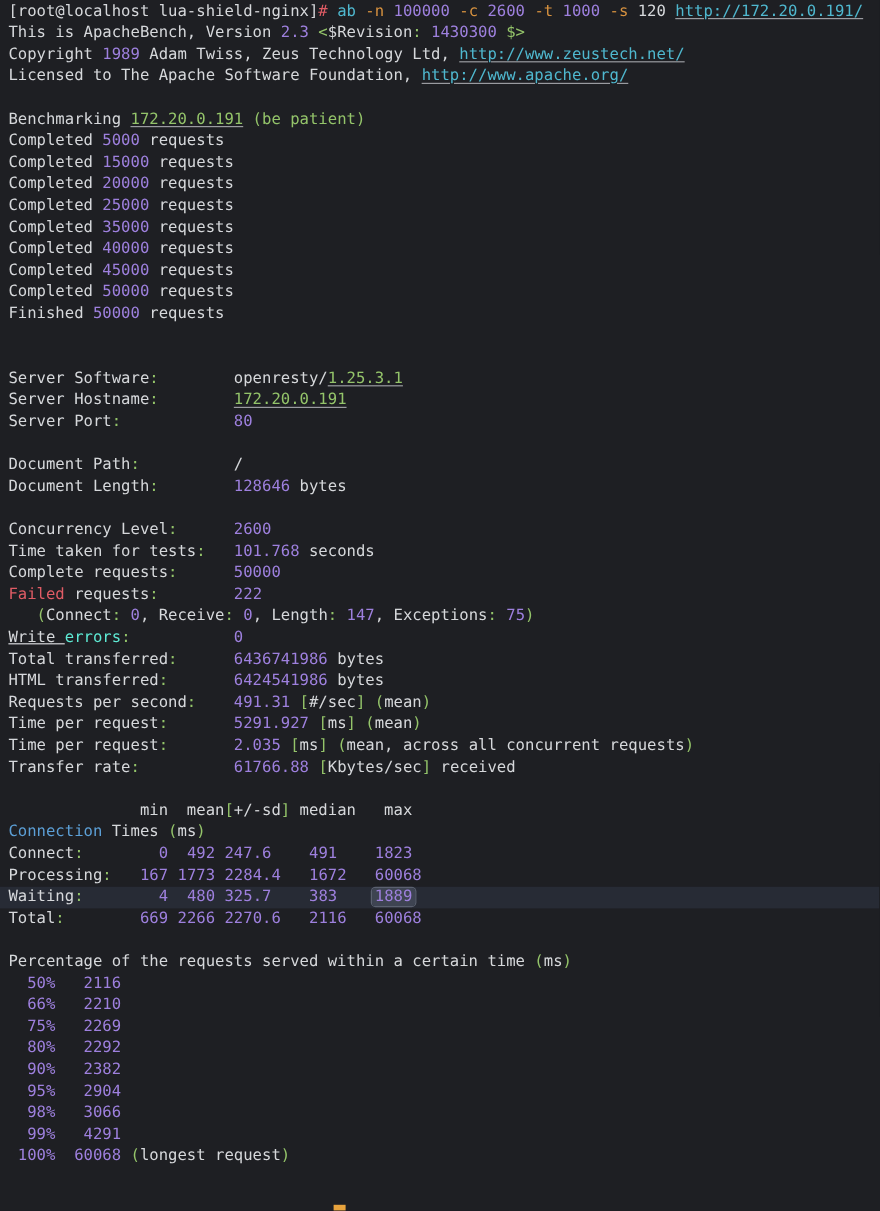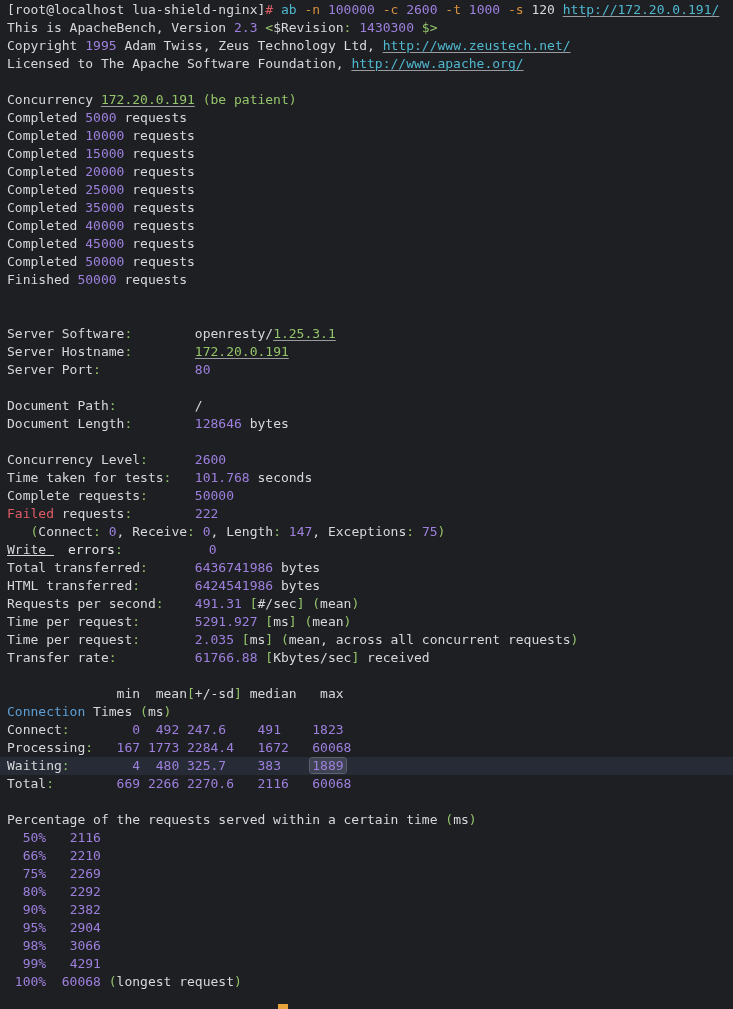--- a/index.html
+++ b/index.html
@@ -25,26 +25,25 @@
   }
   .cursor { position:absolute; }
 </style>
 </head>
 <body>
 
 <div class="terminal">
   <div>
       <div class="line"><span style="color: rgb(214, 216, 219);">[root@localhost lua-shield-nginx]</span><span style="color: rgb(224, 92, 101);">#</span><span style="color: rgb(214, 216, 219);"> </span><span style="color: rgb(79, 184, 207);">ab</span><span style="color: rgb(214, 216, 219);"> </span><span style="color: rgb(214, 145, 63);">-n</span><span style="color: rgb(214, 216, 219);"> </span><span style="color: rgb(158, 128, 222);">100000</span><span style="color: rgb(214, 216, 219);"> </span><span style="color: rgb(214, 145, 63);">-c</span><span style="color: rgb(214, 216, 219);"> </span><span style="color: rgb(158, 128, 222);">2600</span><span style="color: rgb(214, 216, 219);"> </span><span style="color: rgb(214, 145, 63);">-t</span><span style="color: rgb(214, 216, 219);"> </span><span style="color: rgb(158, 128, 222);">1000</span><span style="color: rgb(214, 216, 219);"> </span><span style="color: rgb(214, 145, 63);">-s</span><span style="color: rgb(214, 216, 219);"> </span><span style="color: rgb(214, 216, 219);">120</span><span style="color: rgb(214, 216, 219);"> </span><span class="u" style="color: rgb(79, 184, 207);">http://172.20.0.191/</span></div>
       <div class="line"><span style="color: rgb(214, 216, 219);">This is ApacheBench, Version </span><span style="color: rgb(158, 128, 222);">2.3</span><span style="color: rgb(214, 216, 219);"> </span><span style="color: rgb(148, 196, 106);">&lt;</span><span style="color: rgb(214, 216, 219);">$Revision</span><span style="color: rgb(148, 196, 106);">:</span><span style="color: rgb(214, 216, 219);"> </span><span style="color: rgb(158, 128, 222);">1430300</span><span style="color: rgb(214, 216, 219);"> </span><span style="color: rgb(148, 196, 106);">$&gt;</span></div>
-      <div class="line"><span style="color: rgb(214, 216, 219);">Copyright </span><span style="color: rgb(158, 128, 222);">1995</span><span style="color: rgb(214, 216, 219);"> Adam Twiss, Zeus Technology Ltd, </span><span class="u" style="color: rgb(79, 184, 207);">http://www.zeustech.net/</span></div>
+      <div class="line"><span style="color: rgb(214, 216, 219);">Copyright </span><span style="color: rgb(158, 128, 222);">1989</span><span style="color: rgb(214, 216, 219);"> Adam Twiss, Zeus Technology Ltd, </span><span class="u" style="color: rgb(79, 184, 207);">http://www.zeustech.net/</span></div>
       <div class="line"><span style="color: rgb(214, 216, 219);">Licensed to The Apache Software Foundation, </span><span class="u" style="color: rgb(79, 184, 207);">http://www.apache.org/</span></div>
       <div class="line"></div>
-      <div class="line"><span style="color: rgb(214, 216, 219);">Concurrency </span><span class="u" style="color: rgb(148, 196, 106);">172.20.0.191</span><span style="color: rgb(214, 216, 219);"> </span><span style="color: rgb(148, 196, 106);">(be patient)</span></div>
+      <div class="line"><span style="color: rgb(214, 216, 219);">Benchmarking </span><span class="u" style="color: rgb(148, 196, 106);">172.20.0.191</span><span style="color: rgb(214, 216, 219);"> </span><span style="color: rgb(148, 196, 106);">(be patient)</span></div>
       <div class="line"><span style="color: rgb(214, 216, 219);">Completed </span><span style="color: rgb(158, 128, 222);">5000</span><span style="color: rgb(214, 216, 219);"> requests</span></div>
-      <div class="line"><span style="color: rgb(214, 216, 219);">Completed </span><span style="color: rgb(158, 128, 222);">10000</span><span style="color: rgb(214, 216, 219);"> requests</span></div>
       <div class="line"><span style="color: rgb(214, 216, 219);">Completed </span><span style="color: rgb(158, 128, 222);">15000</span><span style="color: rgb(214, 216, 219);"> requests</span></div>
       <div class="line"><span style="color: rgb(214, 216, 219);">Completed </span><span style="color: rgb(158, 128, 222);">20000</span><span style="color: rgb(214, 216, 219);"> requests</span></div>
       <div class="line"><span style="color: rgb(214, 216, 219);">Completed </span><span style="color: rgb(158, 128, 222);">25000</span><span style="color: rgb(214, 216, 219);"> requests</span></div>
       <div class="line"><span style="color: rgb(214, 216, 219);">Completed </span><span style="color: rgb(158, 128, 222);">35000</span><span style="color: rgb(214, 216, 219);"> requests</span></div>
       <div class="line"><span style="color: rgb(214, 216, 219);">Completed </span><span style="color: rgb(158, 128, 222);">40000</span><span style="color: rgb(214, 216, 219);"> requests</span></div>
       <div class="line"><span style="color: rgb(214, 216, 219);">Completed </span><span style="color: rgb(158, 128, 222);">45000</span><span style="color: rgb(214, 216, 219);"> requests</span></div>
       <div class="line"><span style="color: rgb(214, 216, 219);">Completed </span><span style="color: rgb(158, 128, 222);">50000</span><span style="color: rgb(214, 216, 219);"> requests</span></div>
       <div class="line"><span style="color: rgb(214, 216, 219);">Finished </span><span style="color: rgb(158, 128, 222);">50000</span><span style="color: rgb(214, 216, 219);"> requests</span></div>
       <div class="line"></div>
       <div class="line"></div>
@@ -53,21 +52,21 @@
       <div class="line"><span style="color: rgb(214, 216, 219);">Server Port</span><span style="color: rgb(148, 196, 106);">:</span><span style="color: rgb(214, 216, 219);">            </span><span style="color: rgb(158, 128, 222);">80</span></div>
       <div class="line"></div>
       <div class="line"><span style="color: rgb(214, 216, 219);">Document Path</span><span style="color: rgb(148, 196, 106);">:</span><span style="color: rgb(214, 216, 219);">          /</span></div>
       <div class="line"><span style="color: rgb(214, 216, 219);">Document Length</span><span style="color: rgb(148, 196, 106);">:</span><span style="color: rgb(214, 216, 219);">        </span><span style="color: rgb(158, 128, 222);">128646</span><span style="color: rgb(214, 216, 219);"> bytes</span></div>
       <div class="line"></div>
       <div class="line"><span style="color: rgb(214, 216, 219);">Concurrency Level</span><span style="color: rgb(148, 196, 106);">:</span><span style="color: rgb(214, 216, 219);">      </span><span style="color: rgb(158, 128, 222);">2600</span></div>
       <div class="line"><span style="color: rgb(214, 216, 219);">Time taken for tests</span><span style="color: rgb(148, 196, 106);">:</span><span style="color: rgb(214, 216, 219);">   </span><span style="color: rgb(158, 128, 222);">101.768</span><span style="color: rgb(214, 216, 219);"> seconds</span></div>
       <div class="line"><span style="color: rgb(214, 216, 219);">Complete requests</span><span style="color: rgb(148, 196, 106);">:</span><span style="color: rgb(214, 216, 219);">      </span><span style="color: rgb(158, 128, 222);">50000</span></div>
       <div class="line"><span style="color: rgb(224, 92, 101);">Failed</span><span style="color: rgb(214, 216, 219);"> requests</span><span style="color: rgb(148, 196, 106);">:</span><span style="color: rgb(214, 216, 219);">        </span><span style="color: rgb(158, 128, 222);">222</span></div>
       <div class="line"><span style="color: rgb(214, 216, 219);">   </span><span style="color: rgb(148, 196, 106);">(</span><span style="color: rgb(214, 216, 219);">Connect</span><span style="color: rgb(148, 196, 106);">:</span><span style="color: rgb(214, 216, 219);"> </span><span style="color: rgb(158, 128, 222);">0</span><span style="color: rgb(214, 216, 219);">, Receive</span><span style="color: rgb(148, 196, 106);">:</span><span style="color: rgb(214, 216, 219);"> </span><span style="color: rgb(158, 128, 222);">0</span><span style="color: rgb(214, 216, 219);">, Length</span><span style="color: rgb(148, 196, 106);">:</span><span style="color: rgb(214, 216, 219);"> </span><span style="color: rgb(158, 128, 222);">147</span><span style="color: rgb(214, 216, 219);">, Exceptions</span><span style="color: rgb(148, 196, 106);">:</span><span style="color: rgb(214, 216, 219);"> </span><span style="color: rgb(158, 128, 222);">75</span><span style="color: rgb(148, 196, 106);">)</span></div>
-      <div class="line"><span style="color: rgb(214, 216, 219); text-decoration: underline;">Write </span><span style="color: #e5e5e5; margin-left: 14px;">errors</span><span style="color: rgb(148, 196, 106);">:</span><span style="color: rgb(214, 216, 219);">           </span><span style="color: rgb(158, 128, 222);">0</span></div>
+      <div class="line"><span style="color: rgb(214, 216, 219); text-decoration: underline;">Write </span><span style="color: #5eead4;">errors</span><span style="color: rgb(148, 196, 106);">:</span><span style="color: rgb(214, 216, 219);">           </span><span style="color: rgb(158, 128, 222);">0</span></div>
       <div class="line"><span style="color: rgb(214, 216, 219);">Total transferred</span><span style="color: rgb(148, 196, 106);">:</span><span style="color: rgb(214, 216, 219);">      </span><span style="color: rgb(158, 128, 222);">6436741986</span><span style="color: rgb(214, 216, 219);"> bytes</span></div>
       <div class="line"><span style="color: rgb(214, 216, 219);">HTML transferred</span><span style="color: rgb(148, 196, 106);">:</span><span style="color: rgb(214, 216, 219);">       </span><span style="color: rgb(158, 128, 222);">6424541986</span><span style="color: rgb(214, 216, 219);"> bytes</span></div>
       <div class="line"><span style="color: rgb(214, 216, 219);">Requests per second</span><span style="color: rgb(148, 196, 106);">:</span><span style="color: rgb(214, 216, 219);">    </span><span style="color: rgb(158, 128, 222);">491.31</span><span style="color: rgb(214, 216, 219);"> </span><span style="color: rgb(148, 196, 106);">[</span><span style="color: rgb(214, 216, 219);">#/sec</span><span style="color: rgb(148, 196, 106);">]</span><span style="color: rgb(214, 216, 219);"> </span><span style="color: rgb(148, 196, 106);">(</span><span style="color: rgb(214, 216, 219);">mean</span><span style="color: rgb(148, 196, 106);">)</span></div>
       <div class="line"><span style="color: rgb(214, 216, 219);">Time per request</span><span style="color: rgb(148, 196, 106);">:</span><span style="color: rgb(214, 216, 219);">       </span><span style="color: rgb(158, 128, 222);">5291.927</span><span style="color: rgb(214, 216, 219);"> </span><span style="color: rgb(148, 196, 106);">[</span><span style="color: rgb(214, 216, 219);">ms</span><span style="color: rgb(148, 196, 106);">]</span><span style="color: rgb(214, 216, 219);"> </span><span style="color: rgb(148, 196, 106);">(</span><span style="color: rgb(214, 216, 219);">mean</span><span style="color: rgb(148, 196, 106);">)</span></div>
       <div class="line"><span style="color: rgb(214, 216, 219);">Time per request</span><span style="color: rgb(148, 196, 106);">:</span><span style="color: rgb(214, 216, 219);">       </span><span style="color: rgb(158, 128, 222);">2.035</span><span style="color: rgb(214, 216, 219);"> </span><span style="color: rgb(148, 196, 106);">[</span><span style="color: rgb(214, 216, 219);">ms</span><span style="color: rgb(148, 196, 106);">]</span><span style="color: rgb(214, 216, 219);"> </span><span style="color: rgb(148, 196, 106);">(</span><span style="color: rgb(214, 216, 219);">mean, across all concurrent requests</span><span style="color: rgb(148, 196, 106);">)</span></div>
       <div class="line"><span style="color: rgb(214, 216, 219);">Transfer rate</span><span style="color: rgb(148, 196, 106);">:</span><span style="color: rgb(214, 216, 219);">          </span><span style="color: rgb(158, 128, 222);">61766.88</span><span style="color: rgb(214, 216, 219);"> </span><span style="color: rgb(148, 196, 106);">[</span><span style="color: rgb(214, 216, 219);">Kbytes/sec</span><span style="color: rgb(148, 196, 106);">]</span><span style="color: rgb(214, 216, 219);"> received</span></div>
       <div class="line"></div>
       <div class="line"><span style="color: rgb(214, 216, 219);">              min  mean</span><span style="color: rgb(148, 196, 106);">[</span><span style="color: rgb(214, 216, 219);">+/-sd</span><span style="color: rgb(148, 196, 106);">]</span><span style="color: rgb(214, 216, 219);"> median   max</span></div>
       <div class="line"><span style="color: rgb(92, 159, 214);">Connection</span><span style="color: rgb(214, 216, 219);"> Times </span><span style="color: rgb(148, 196, 106);">(</span><span style="color: rgb(214, 216, 219);">ms</span><span style="color: rgb(148, 196, 106);">)</span></div>
       <div class="line"><span style="color: rgb(214, 216, 219);">Connect</span><span style="color: rgb(148, 196, 106);">:</span><span style="color: rgb(214, 216, 219);">        </span><span style="color: rgb(158, 128, 222);">0</span><span style="color: rgb(214, 216, 219);">  </span><span style="color: rgb(158, 128, 222);">492</span><span style="color: rgb(214, 216, 219);"> </span><span style="color: rgb(158, 128, 222);">247.6</span><span style="color: rgb(214, 216, 219);">    </span><span style="color: rgb(158, 128, 222);">491</span><span style="color: rgb(214, 216, 219);">    </span><span style="color: rgb(158, 128, 222);">1823</span></div>

